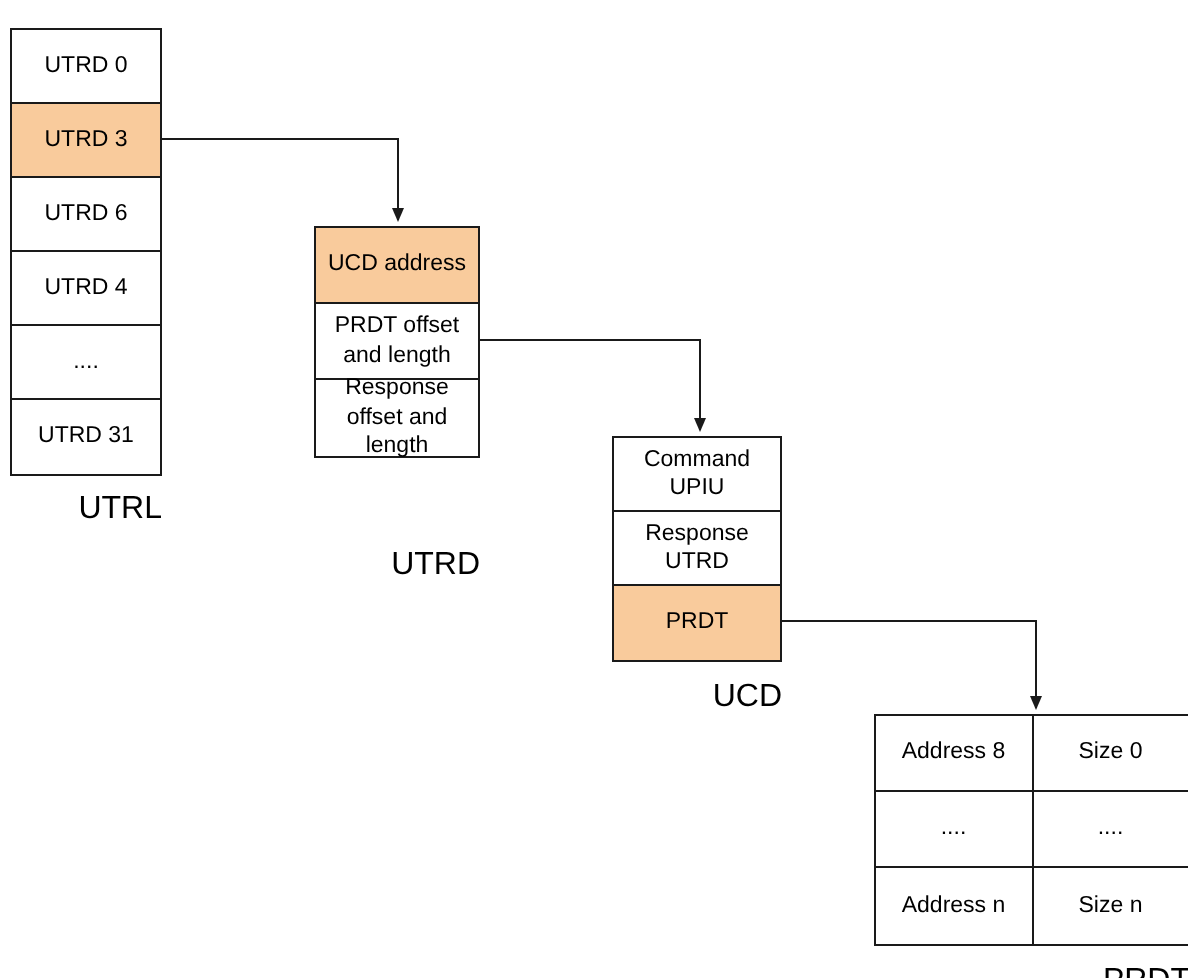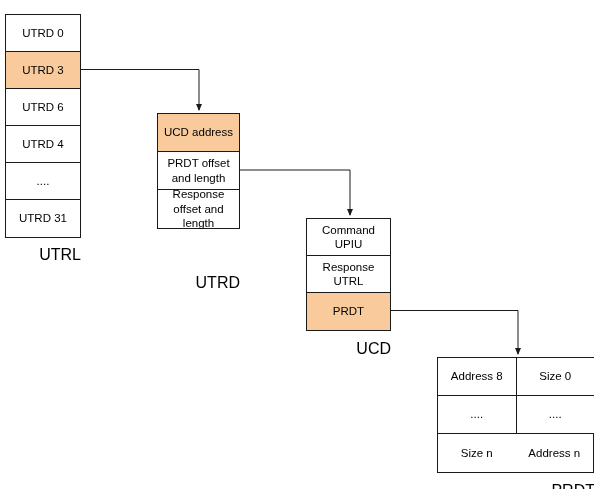--- a/index.html
+++ b/index.html
@@ -89,37 +89,37 @@
 
   <div class="tbl utrd">
     <div class="cell hl">UCD address</div>
     <div class="cell">PRDT offset and length</div>
     <div class="cell">Response offset and length</div>
   </div>
   <div class="tlabel lbl-utrd">UTRD</div>
 
   <div class="tbl ucd">
     <div class="cell">Command UPIU</div>
-    <div class="cell">Response UTRL</div>
+    <div class="cell">Response UTRD</div>
     <div class="cell hl">PRDT</div>
   </div>
   <div class="tlabel lbl-ucd">UCD</div>
 
   <div class="tbl prdtt">
     <div class="row">
       <div class="cell addr">Address 8</div>
       <div class="cell">Size 0</div>
     </div>
     <div class="row">
       <div class="cell addr">....</div>
       <div class="cell">....</div>
     </div>
     <div class="row">
+      <div class="cell addr">Address n</div>
       <div class="cell">Size n</div>
-      <div class="cell addr">Address n</div>
     </div>
   </div>
   <div class="tlabel lbl-prdt">PRDT</div>
 
   <svg id="connectors" viewBox="0 0 602 489" xmlns="http://www.w3.org/2000/svg">
     <defs>
       <marker id="arrowhead" markerWidth="9" markerHeight="8" refX="6" refY="3" orient="auto" markerUnits="userSpaceOnUse">
         <path d="M0,0 L7,3 L0,6 Z" fill="#1a1a1a"></path>
       </marker>
     </defs>

